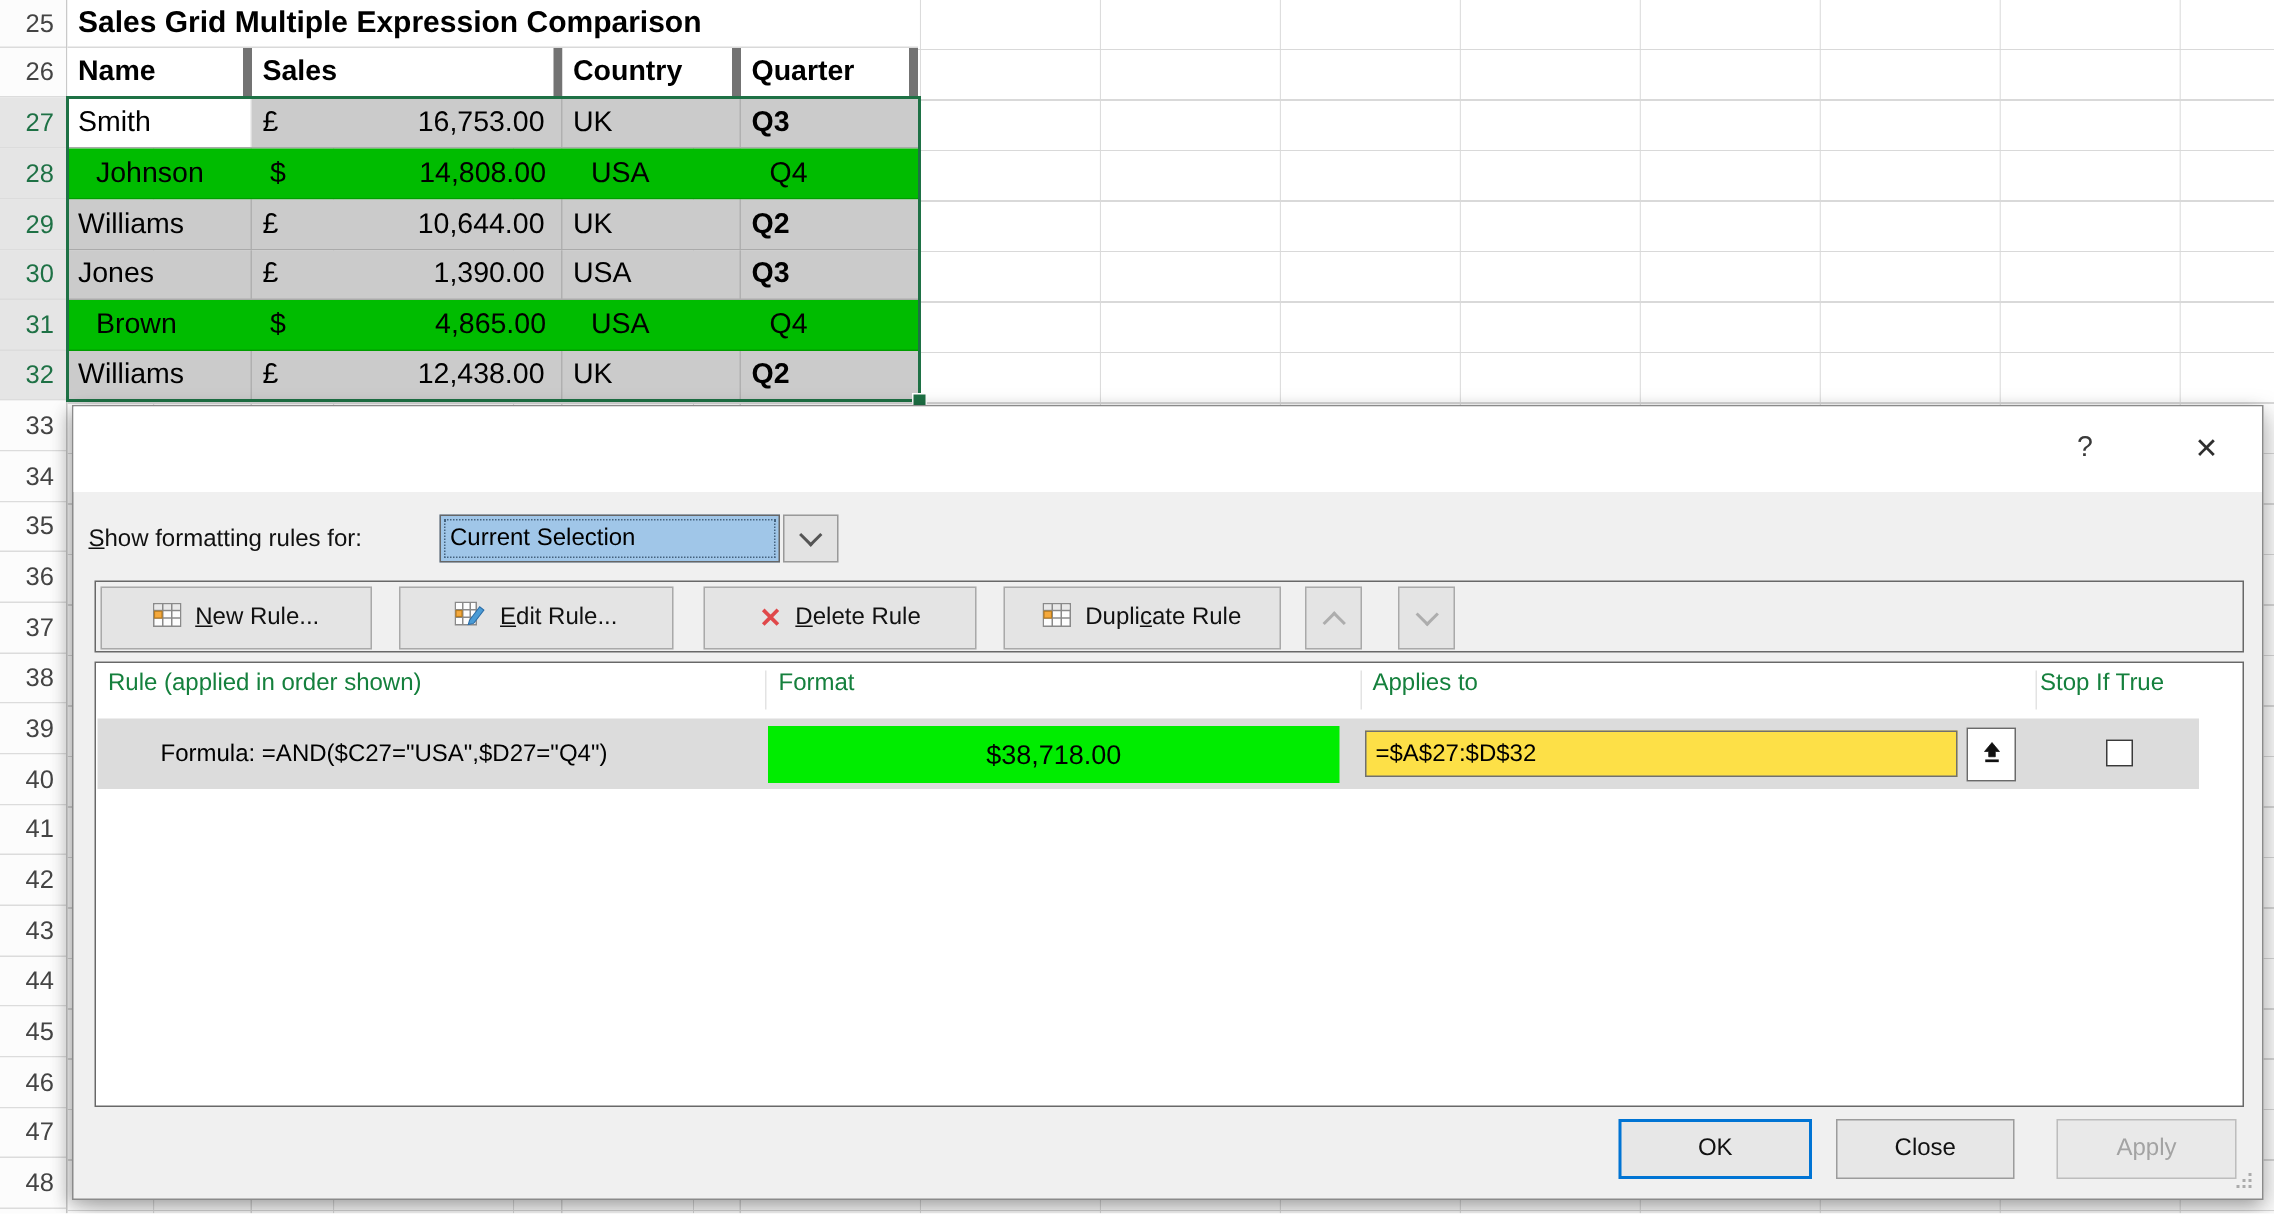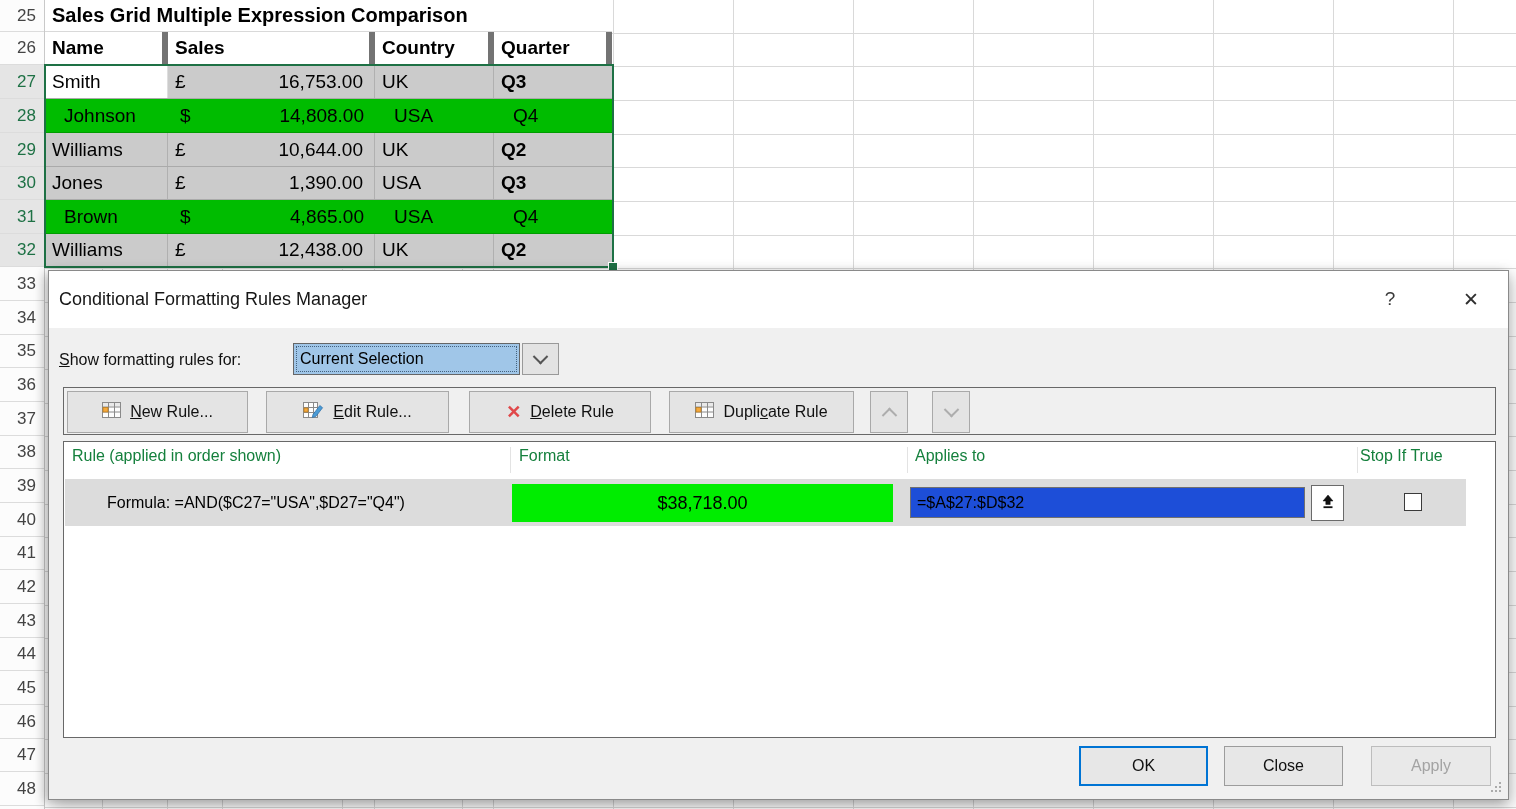--- a/index.html
+++ b/index.html
@@ -70,21 +70,21 @@
   .xicon{color:#e0484a;font-size:18px;font-weight:bold;}
   .listbox{position:absolute;left:14px;top:170px;width:1433px;height:297px;box-sizing:border-box;
            background:#fff;border:1px solid #686868;}
   .lh{position:absolute;top:0;height:27px;display:flex;align-items:center;color:#15803d;}
   .lsep{position:absolute;top:5px;width:1px;height:26px;background:#e3e3e3;}
   .rulerow{position:absolute;left:1px;top:37px;width:1401px;height:47px;background:#dcdcdc;cursor:default;}
   .ruletext{position:absolute;left:42px;top:0;height:47px;display:flex;align-items:center;color:#000;}
   .preview{position:absolute;left:447px;top:5px;width:381px;height:38px;background:#00ed00;
            display:flex;align-items:center;justify-content:center;font-size:18px;color:#000;}
   .applies{position:absolute;left:845px;top:8px;width:395px;height:31px;box-sizing:border-box;
-           border:1px solid #707070;background:#1d4ed8;font-family:inherit;font-size:16px;
+           border:1px solid #707070;background:#fde047;font-family:inherit;font-size:16px;
            padding:0 0 0 6px;color:#000;}
   .refedit{position:absolute;left:1246px;top:6px;width:33px;height:36px;box-sizing:border-box;
            background:#fff;border:1px solid #6a6a6a;display:flex;align-items:center;
            justify-content:center;cursor:pointer;padding:0;}
   .chk{position:absolute;left:1339px;top:14px;width:18px;height:18px;box-sizing:border-box;
        background:#fff;border:1px solid #3a3a3a;cursor:pointer;}
   .fbtn{position:absolute;top:475px;height:40px;box-sizing:border-box;background:#e7e7e7;
         border:1px solid #9c9c9c;font-family:inherit;font-size:16px;color:#111;cursor:pointer;}
   .fbtn.ok{left:1030px;width:129px;border:2px solid #0074d4;}
   .fbtn.cls{left:1175px;width:119px;}
@@ -193,21 +193,20 @@
       </div>
     <div class="c" style="width:119px">UK</div>
     <div class="c" style="width:118px">Q2</div>
   </div>
 
   <div class="selborder"></div>
   <div class="fillhandle"></div>
 
   <div class="dlg">
     <div class="titlebar">
-      <div class="dtitle">Conditional Formatting Rules Manager</div>
       <div class="helpbtn">?</div>
       <div class="closebtn">✕</div>
     </div>
 
     <div class="scopelabel">
       <span class="u">S</span>
         <span>how formatting rules for:</span>
     </div>
     <div class="combo">
       <span>Current Selection</span>

